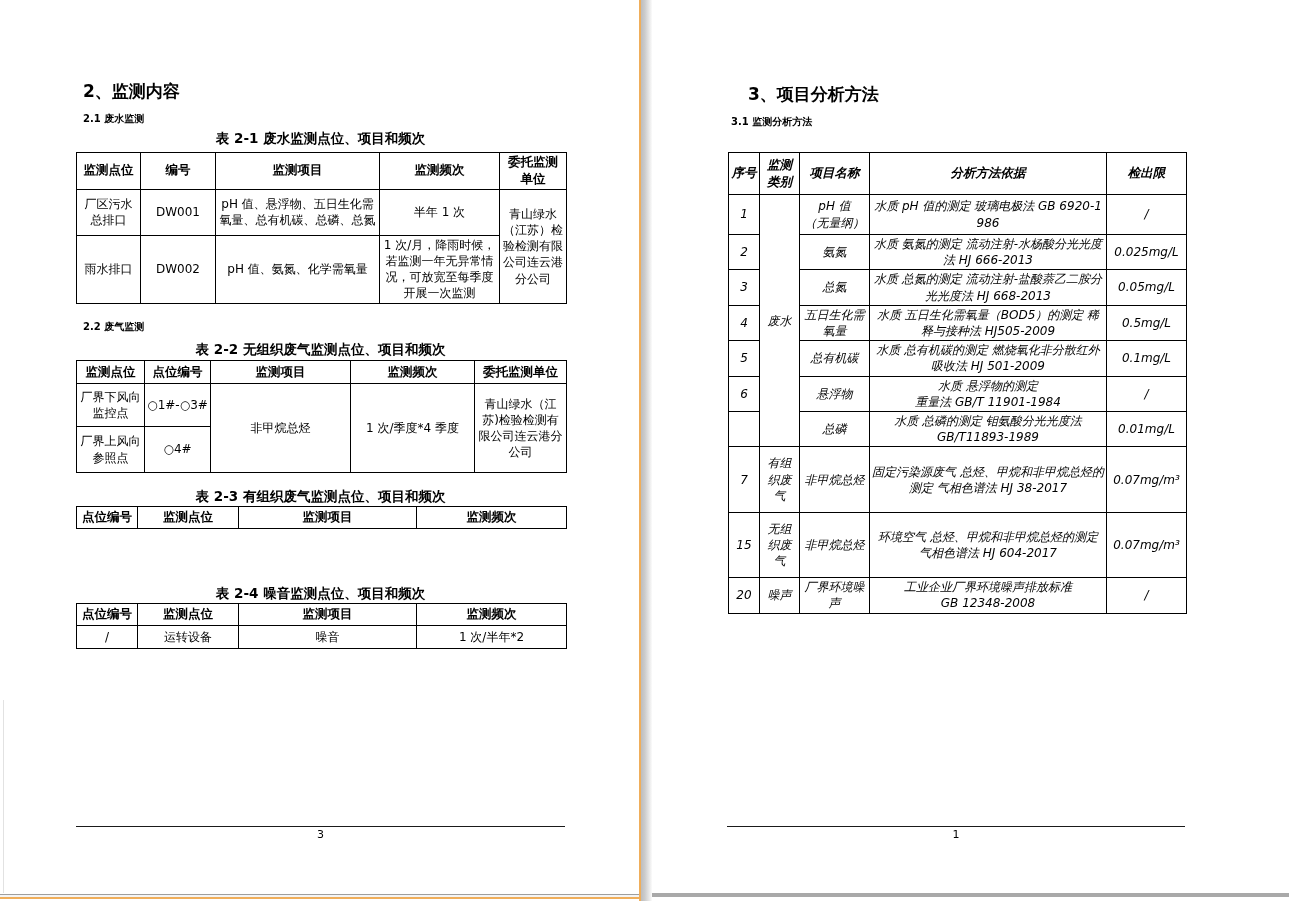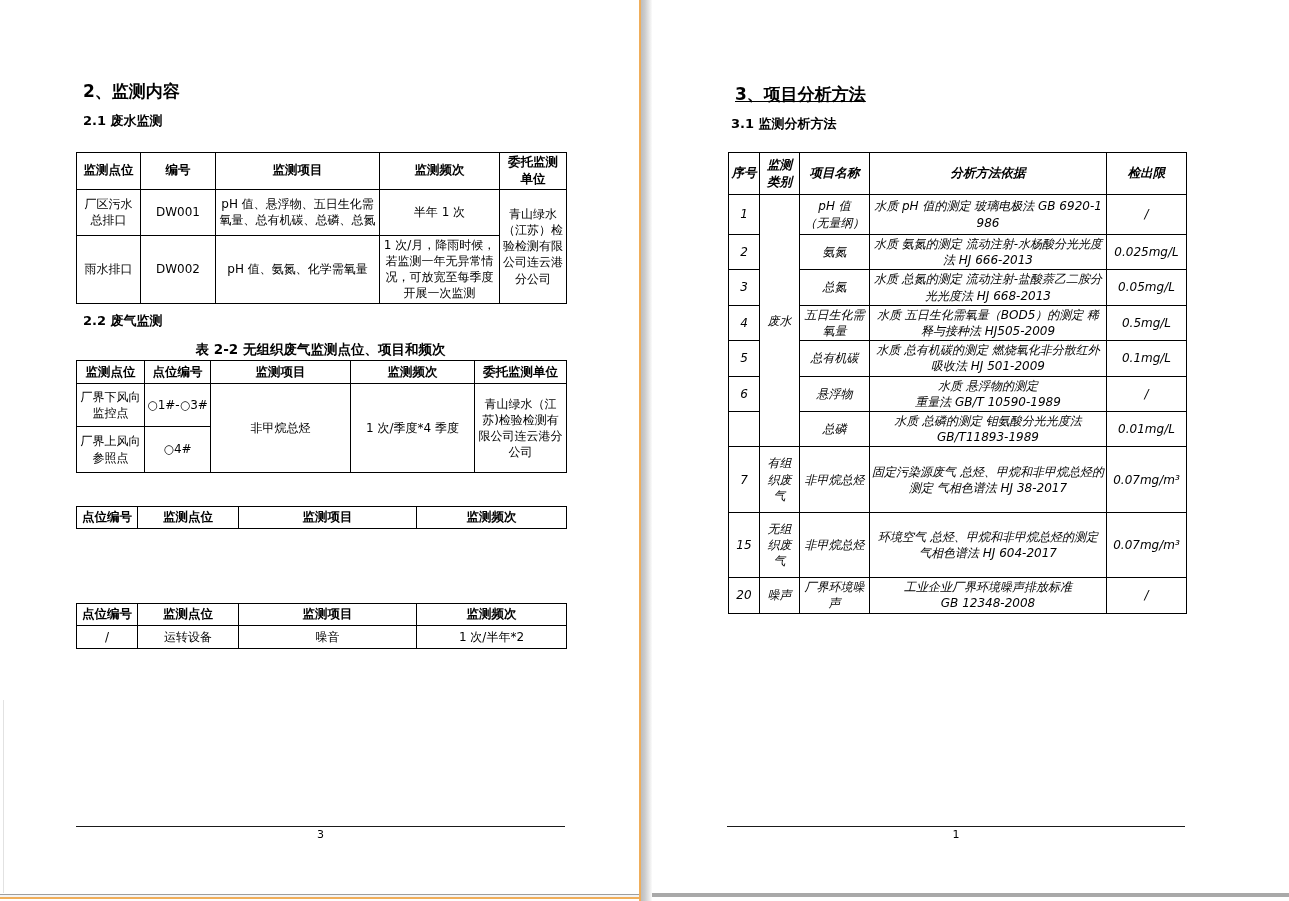--- a/index.html
+++ b/index.html
@@ -16,46 +16,46 @@
     position:absolute;left:639px;top:0;width:13px;height:901px;
     background:linear-gradient(90deg,#f0ae5a 0,#f0ae5a 2px,#bdbdbd 2px,#cccccc 45%,#e9e9e9 80%,#fbfbfb 100%);
   }
   .pl-bottom{
     position:absolute;left:0;top:894px;width:639px;height:7px;
     background:linear-gradient(180deg,#9e9e9e 0,#9e9e9e 1px,#f4f4f4 1px,#f4f4f4 3px,#f0ae5a 3px,#f0ae5a 5px,#ffffff 5px);
   }
   .pr-bottom{position:absolute;left:652px;top:893px;width:637px;height:4px;background:#a9a9a9;}
 
   h1.doc{font-size:17px;font-weight:bold;margin:0;}
-  h2.doc{font-size:13px;font-weight:bold;margin:0;}
+  h2.doc{font-size:10px;font-weight:bold;margin:0;}
   .caption{font-size:13.5px;font-weight:bold;text-align:center;margin:0;}
 
   table.doc{border-collapse:collapse;table-layout:fixed;padding-left:15px;}
   table.doc th,table.doc td{
     border:1px solid #000;text-align:center;vertical-align:middle;
     padding:1px 2px;font-size:12px;line-height:1.35;
     word-break:break-all;white-space:pre-line;overflow:hidden;
   }
   table.doc th{font-size:12.5px;font-weight:bold;}
 
   
   .pl-h1{position:absolute;left:83px;top:80px;}
   .pl-h21{position:absolute;left:83px;top:112px;}
   .pl-cap1{position:absolute;left:76px;top:130px;width:489px;}
   .pl-t1{position:absolute;left:76px;top:152px;width:490px;}
-  .pl-h22{position:absolute;left:83px;top:312px;}
+  .pl-h22{position:absolute;left:83px;top:320px;}
   .pl-cap2{position:absolute;left:76px;top:341px;width:489px;}
   .pl-t2{position:absolute;left:76px;top:360px;width:490px;}
   .pl-cap3{position:absolute;left:76px;top:488px;width:489px;}
   .pl-t3{position:absolute;left:76px;top:506px;width:490px;}
   .pl-cap4{position:absolute;left:76px;top:585px;width:489px;}
   .pl-t4{position:absolute;left:76px;top:603px;width:490px;}
 
   
-  .pr-h1{position:absolute;left:83px;top:83px;text-decoration:underline;}
+  .pr-h1{position:absolute;left:96px;top:83px;}
   .pr-h21{position:absolute;left:79px;top:115px;}
   .pr-cap{position:absolute;left:76px;top:134px;width:457px;}
   .pr-t{position:absolute;left:76px;top:152px;width:458px;font-style:italic;}
 
   .footer{position:absolute;top:826px;}
   .footer .rule{border-top:1px solid #1a1a1a;height:0;}
   .footer .num{display:block;text-align:center;font-size:11px;margin-top:1px;}
   .fl{left:76px;width:489px;}
   .fr{left:75px;width:458px;}
 </style>
@@ -65,20 +65,21 @@
 <div class="edge-left"></div>
 <div class="page-gap"></div>
 <div class="pl-bottom"></div>
 <div class="pr-bottom"></div>
 
 <div class="page page-left">
 
   <h1 class="doc pl-h1">2、监测内容</h1>
   <h2 class="doc pl-h21">2.1 废水监测</h2>
 
+  <div class="caption pl-cap1">表 2-1  废水监测点位、项目和频次</div>
   <table class="doc pl-t1">
     <colgroup>
         <col style="width:64px">
         <col style="width:75px">
         <col style="width:164px">
         <col style="width:120px">
         <col style="width:67px">
       </colgroup>
     <tbody>
         <tr style="height:34px">
@@ -134,37 +135,39 @@
       <td rowspan="2">青山绿水（江苏)检验检测有限公司连云港分公司</td>
     </tr>
     <tr style="height:46px">
       <td>厂界上风向
 参照点</td>
       <td>○4#</td>
     </tr>
   </tbody>
     </table>
 
+  <div class="caption pl-cap3">表 2-3 有组织废气监测点位、项目和频次</div>
   <table class="doc pl-t3">
     <colgroup>
         <col style="width:61px">
         <col style="width:101px">
         <col style="width:178px">
         <col style="width:150px">
       </colgroup>
     <tbody>
         <tr style="height:22px">
       <th>点位编号</th>
       <th>监测点位</th>
       <th>监测项目</th>
       <th>监测频次</th>
     </tr>
   </tbody>
     </table>
 
+  <div class="caption pl-cap4">表 2-4  噪音监测点位、项目和频次</div>
   <table class="doc pl-t4">
     <colgroup>
         <col style="width:61px">
         <col style="width:101px">
         <col style="width:178px">
         <col style="width:150px">
       </colgroup>
     <tbody>
         <tr style="height:22px">
       <th>点位编号</th>
@@ -238,21 +241,21 @@
     <tr style="height:33px">
       <td>5</td>
       <td>总有机碳</td>
       <td>水质 总有机碳的测定 燃烧氧化非分散红外吸收法 HJ 501-2009</td>
       <td>0.1mg/L</td>
     </tr>
     <tr style="height:33px">
       <td>6</td>
       <td>悬浮物</td>
       <td>水质 悬浮物的测定
-重量法 GB/T 10590-1989</td>
+重量法 GB/T 11901-1984</td>
       <td>/</td>
     </tr>
     <tr style="height:34px">
       <td></td>
       <td>总磷</td>
       <td>水质 总磷的测定 钼氨酸分光光度法
 GB/T11893-1989</td>
       <td>0.01mg/L</td>
     </tr>
     <tr style="height:66px">

